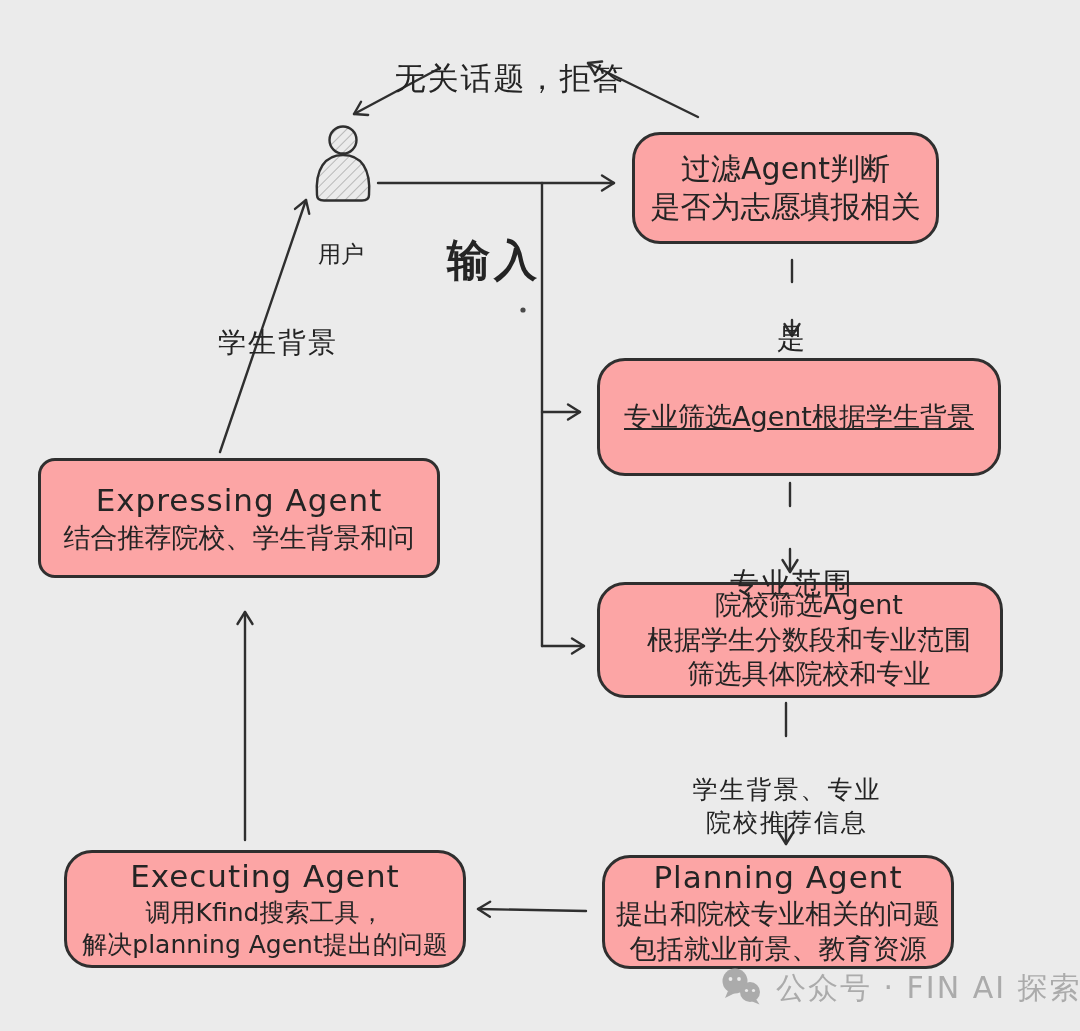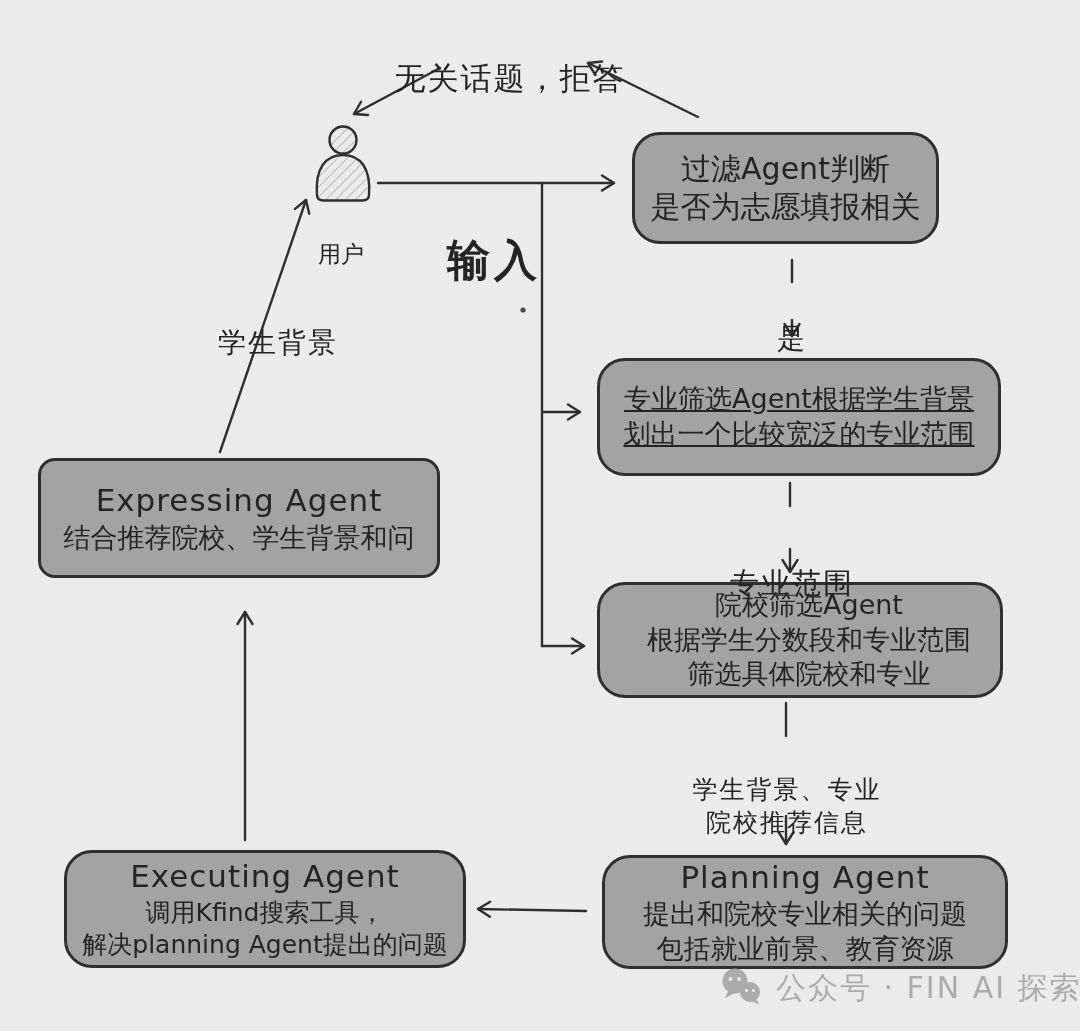--- a/index.html
+++ b/index.html
@@ -7,21 +7,21 @@
     position:relative;
     width:1080px;height:1031px;
     background:#ebebeb;
     overflow:hidden;
     font-family:"DejaVu Sans","Liberation Sans",sans-serif;
     color:#242424;
   }
   svg.wires{position:absolute;left:0;top:0;width:1080px;height:1031px;}
   .box{
     position:absolute;
-    background:#a3a3a3;
+    background:#fca5a5;
     border:3px solid #2f2f2f;
     border-radius:28px;
     display:flex;flex-direction:column;justify-content:center;align-items:center;
     text-align:right;
     line-height:1.28;
     box-sizing:border-box;
     z-index:2;
   }
   .box span{white-space:nowrap;display:block;}
   .title-line{font-size:31px;letter-spacing:1px;}
@@ -103,30 +103,29 @@
 
   <div class="lbl center" style="left:278px;top:292px;font-size:28px;letter-spacing:2px;">学生背景</div>
 
   <div class="box" style="left:632px;top:132px;width:307px;height:112px;font-size:30px;">
     <span>过滤Agent判断</span>
     <span>是否为志愿填报相关</span>
   </div>
 
   <div class="box" style="left:597px;top:358px;width:404px;height:118px;font-size:27px;text-decoration:underline;">
     <span>专业筛选Agent根据学生背景</span>
-    <span>划出一个比较宽泛的专业范围</span>
   </div>
 
   <div class="box" style="left:597px;top:582px;width:406px;height:116px;font-size:27px;padding-left:18px;">
     <span>院校筛选Agent</span>
     <span>根据学生分数段和专业范围</span>
     <span>筛选具体院校和专业</span>
   </div>
 
-  <div class="box" style="left:602px;top:855px;width:406px;height:114px;font-size:27px;">
+  <div class="box" style="left:602px;top:855px;width:352px;height:114px;font-size:27px;">
     <span class="title-line">Planning Agent</span>
     <span>提出和院校专业相关的问题</span>
     <span>包括就业前景、教育资源</span>
   </div>
 
   <div class="box" style="left:64px;top:850px;width:402px;height:118px;font-size:25px;">
     <span class="title-line">Executing Agent</span>
     <span>调用Kfind搜索工具，</span>
     <span>解决planning Agent提出的问题</span>
   </div>

